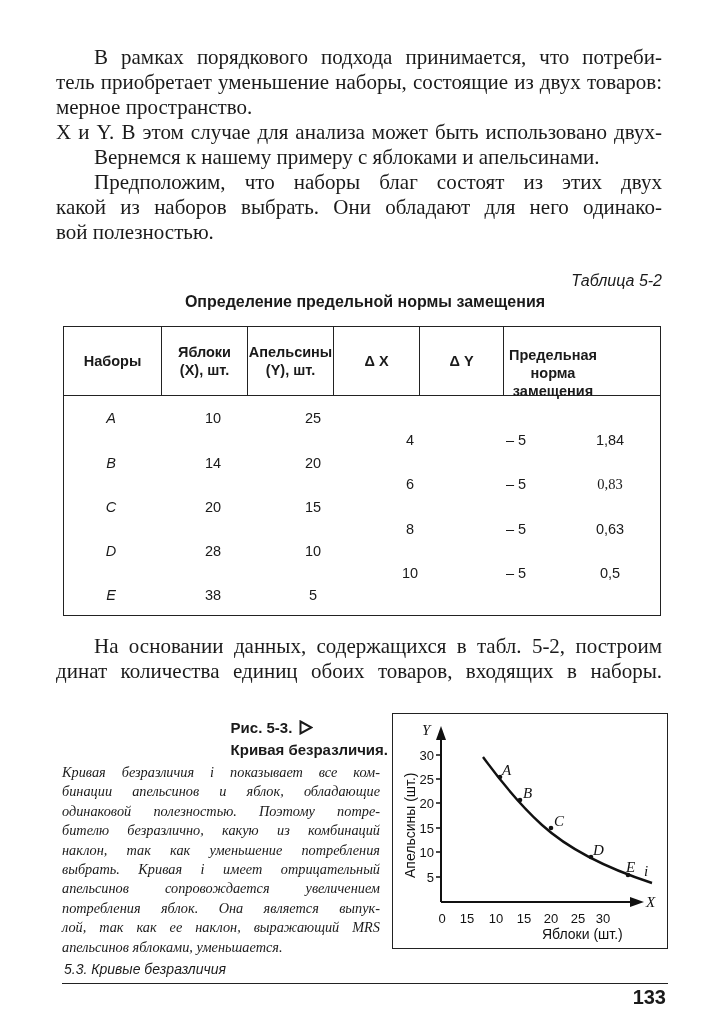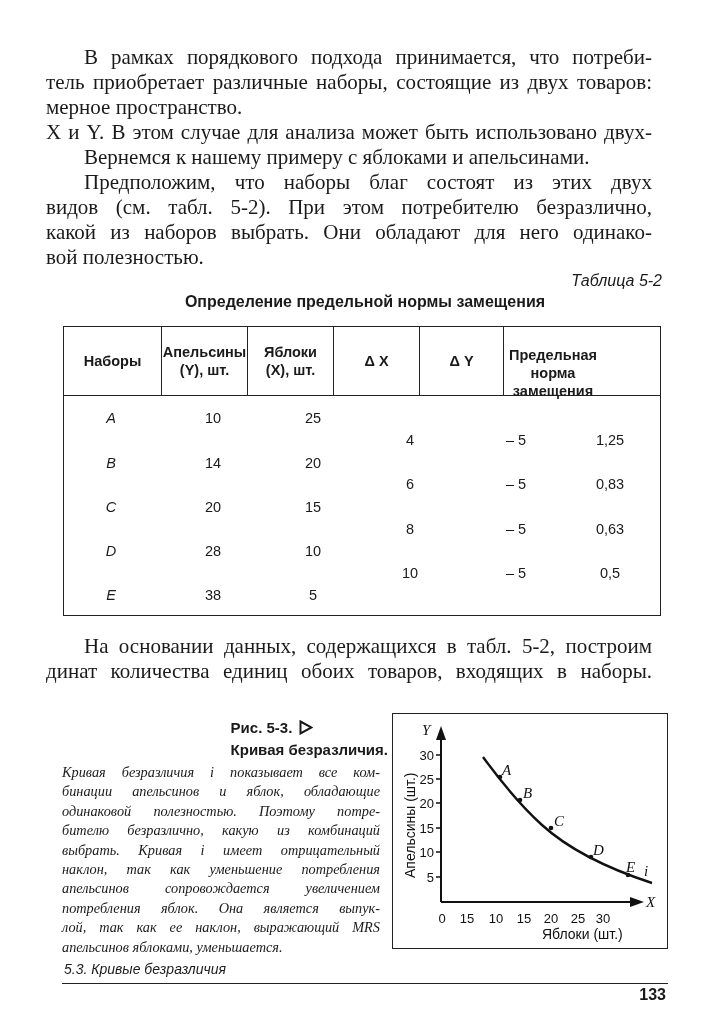--- a/index.html
+++ b/index.html
@@ -1,21 +1,21 @@
 <!DOCTYPE html>
 <html><head>
   <meta charset="utf-8">
   <style>
     html, body { margin: 0; padding: 0; background: #ffffff; }
     body { width: 710px; height: 1024px; position: relative; overflow: hidden; color: #1a1a1a; }
     .serif { font-family: "Liberation Serif", "DejaVu Serif", serif; }
     .sans { font-family: "Liberation Sans", "DejaVu Sans", sans-serif; }
 
     .para {
-      position: absolute; left: 46px; width: 606px;
+      position: absolute; left: 56px; width: 606px;
       font-size: 21px; line-height: 25px; text-align: justify;
       text-align-last: left;
     }
     .para .ln { display: block; text-align: justify; text-align-last: justify; white-space: nowrap; }
     .para .ln.last { text-align-last: left; }
     .indent { padding-left: 38px; }
 
     .table-label { position: absolute; right: 48px; top: 272px; font-size: 16px; font-style: italic; }
     .table-title { position: absolute; left: 62px; width: 606px; top: 293px; text-align: center; font-size: 16px; font-weight: bold; }
 
@@ -33,56 +33,55 @@
     .fig-caption .tri { display: inline-block; vertical-align: -2px; margin-left: 2px; }
     .fig-desc { position: absolute; left: 62px; width: 318px; top: 763px; font-size: 14.3px; line-height: 19.4px; font-style: italic; }
     .fig-desc .ln { display: block; text-align: justify; text-align-last: justify; white-space: nowrap; }
     .fig-desc .ln.last { text-align-last: left; }
 
     .fig-box { position: absolute; left: 392px; top: 713px; width: 276px; height: 236px; border: 1.5px solid #222; box-sizing: border-box; }
     .fig-svg { position: absolute; left: 392px; top: 713px; }
 
     .footer-section { position: absolute; left: 64px; top: 961px; font-size: 14px; font-style: italic; }
     .footer-rule { position: absolute; left: 62px; width: 606px; top: 983px; height: 0; border-top: 1.6px solid #222; }
-    .page-num { position: absolute; right: 44px; top: 986px; font-size: 16px; font-weight: bold; }
+    .page-num { position: absolute; right: 44px; top: 986px; font-size: 20px; font-weight: bold; }
   </style>
 </head>
 <body>
 
 <div class="para serif" style="top:45px;">
   <span class="ln indent">В рамках порядкового подхода принимается, что потреби-</span>
-  <span class="ln">тель приобретает различные наборы, состоящие из двух товаров:</span>
+  <span class="ln">тель приобретает уменьшение наборы, состоящие из двух товаров:</span>
   <span class="ln last">мерное пространство.</span>
   <span class="ln" style="font-style:normal;">X и Y. В этом случае для анализа может быть использовано двух-</span>
 </div>
 
 <div class="para serif" style="top:145px;">
   <span class="ln indent last">Вернемся к нашему примеру с яблоками и апельсинами.</span>
 </div>
 
 <div class="para serif" style="top:170px;">
   <span class="ln indent">Предположим, что наборы благ состоят из этих двух</span>
-  <span class="ln">видов (см. табл. 5-2). При этом потребителю безразлично,</span>
   <span class="ln">какой из наборов выбрать. Они обладают для него одинако-</span>
   <span class="ln last">вой полезностью.</span>
 </div>
 
 <div class="table-label sans">Таблица 5-2</div>
 <div class="table-title sans">Определение предельной нормы замещения</div>
 
 <div class="tbl sans">
   <div class="hdr">
     <div class="hcell w1">
         <span>Наборы</span>
       </div>
+    <div class="hcell w2">
+        <div><span>Яблоки</span><br><span>(X), шт.</span></div>
+      </div>
     <div class="hcell w3">
         <div><span>Апельсины</span><br><span>(Y), шт.</span></div>
-      </div>
-    <div class="hcell w2">
-        <div><span>Яблоки</span><br><span>(X), шт.</span></div>
       </div>
     <div class="hcell w4">
         <span>Δ X</span>
       </div>
     <div class="hcell w5">
         <span>Δ Y</span>
       </div>
     <div class="hcell w6">
         <div><span>Предельная</span><br><span>норма</span><br><span>замещения</span></div>
       </div>
@@ -110,26 +109,26 @@
   </div>
   <div>
     <span class="cell it" style="left:47px; top:260px;">E</span>
     <span class="cell" style="left:149px; top:260px;">38</span>
     <span class="cell" style="left:249px; top:260px;">5</span>
   </div>
 
   <div>
     <span class="cell" style="left:346px; top:105px;">4</span>
     <span class="cell" style="left:452px; top:105px;">– 5</span>
-    <span class="cell" style="left:546px; top:105px;">1,25</span>
+    <span class="cell" style="left:546px; top:105px;">1,84</span>
   </div>
   <div>
     <span class="cell" style="left:346px; top:149px;">6</span>
     <span class="cell" style="left:452px; top:149px;">– 5</span>
-    <span class="cell" style="left:546px; top:149px;">0,83</span>
+    <span class="cell" style="left:546px; top:149px;font-family:Liberation Serif, serif;">0,83</span>
   </div>
   <div>
     <span class="cell" style="left:346px; top:194px;">8</span>
     <span class="cell" style="left:452px; top:194px;">– 5</span>
     <span class="cell" style="left:546px; top:194px;">0,63</span>
   </div>
   <div>
     <span class="cell" style="left:346px; top:238px;">10</span>
     <span class="cell" style="left:452px; top:238px;">– 5</span>
     <span class="cell" style="left:546px; top:238px;">0,5</span>
@@ -151,22 +150,22 @@
     </span>
   </div>
   <div>Кривая безразличия.</div>
 </div>
 
 <div class="fig-desc serif">
   <span class="ln">Кривая безразличия i показывает все ком-</span>
   <span class="ln">бинации апельсинов и яблок, обладающие</span>
   <span class="ln">одинаковой полезностью. Поэтому потре-</span>
   <span class="ln">бителю безразлично, какую из комбинаций</span>
+  <span class="ln">наклон, так как уменьшение потребления</span>
   <span class="ln">выбрать. Кривая i имеет отрицательный</span>
-  <span class="ln">наклон, так как уменьшение потребления</span>
   <span class="ln">апельсинов сопровождается увеличением</span>
   <span class="ln">потребления яблок. Она является выпук-</span>
   <span class="ln">лой, так как ее наклон, выражающий MRS</span>
   <span class="ln last">апельсинов яблоками, уменьшается.</span>
 </div>
 
 <div class="fig-box"></div>
 <svg class="fig-svg" width="276" height="236" viewBox="0 0 276 236">
 
   <g>

